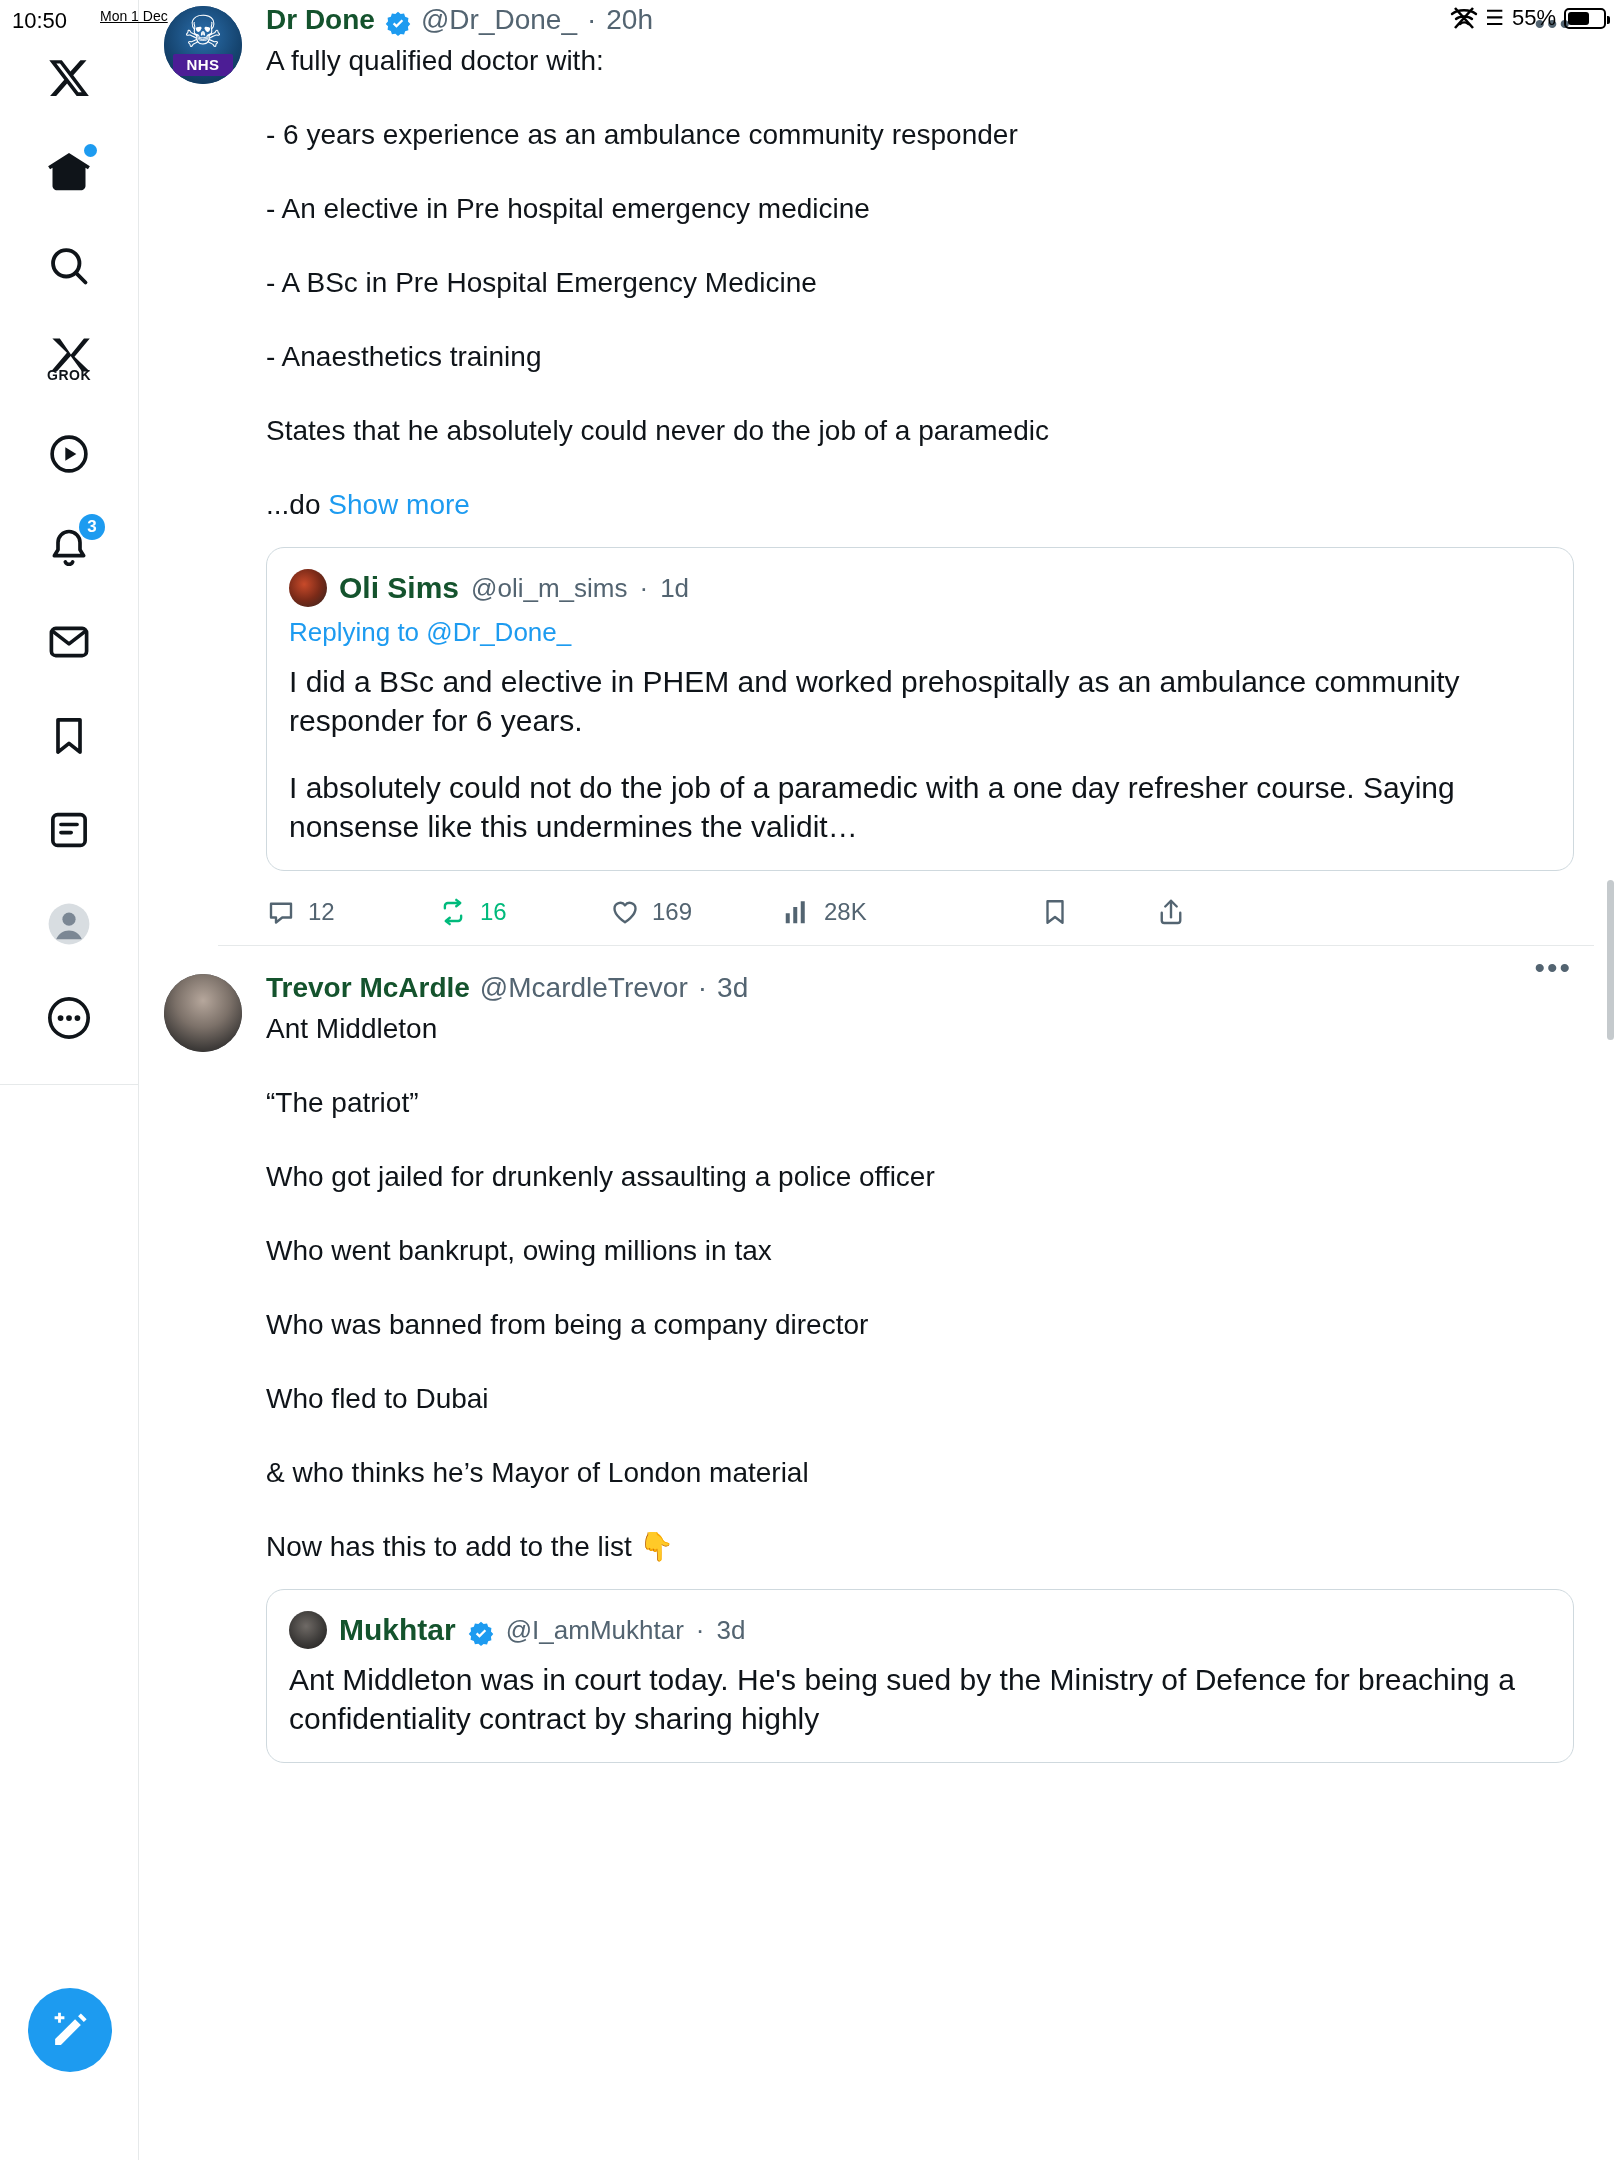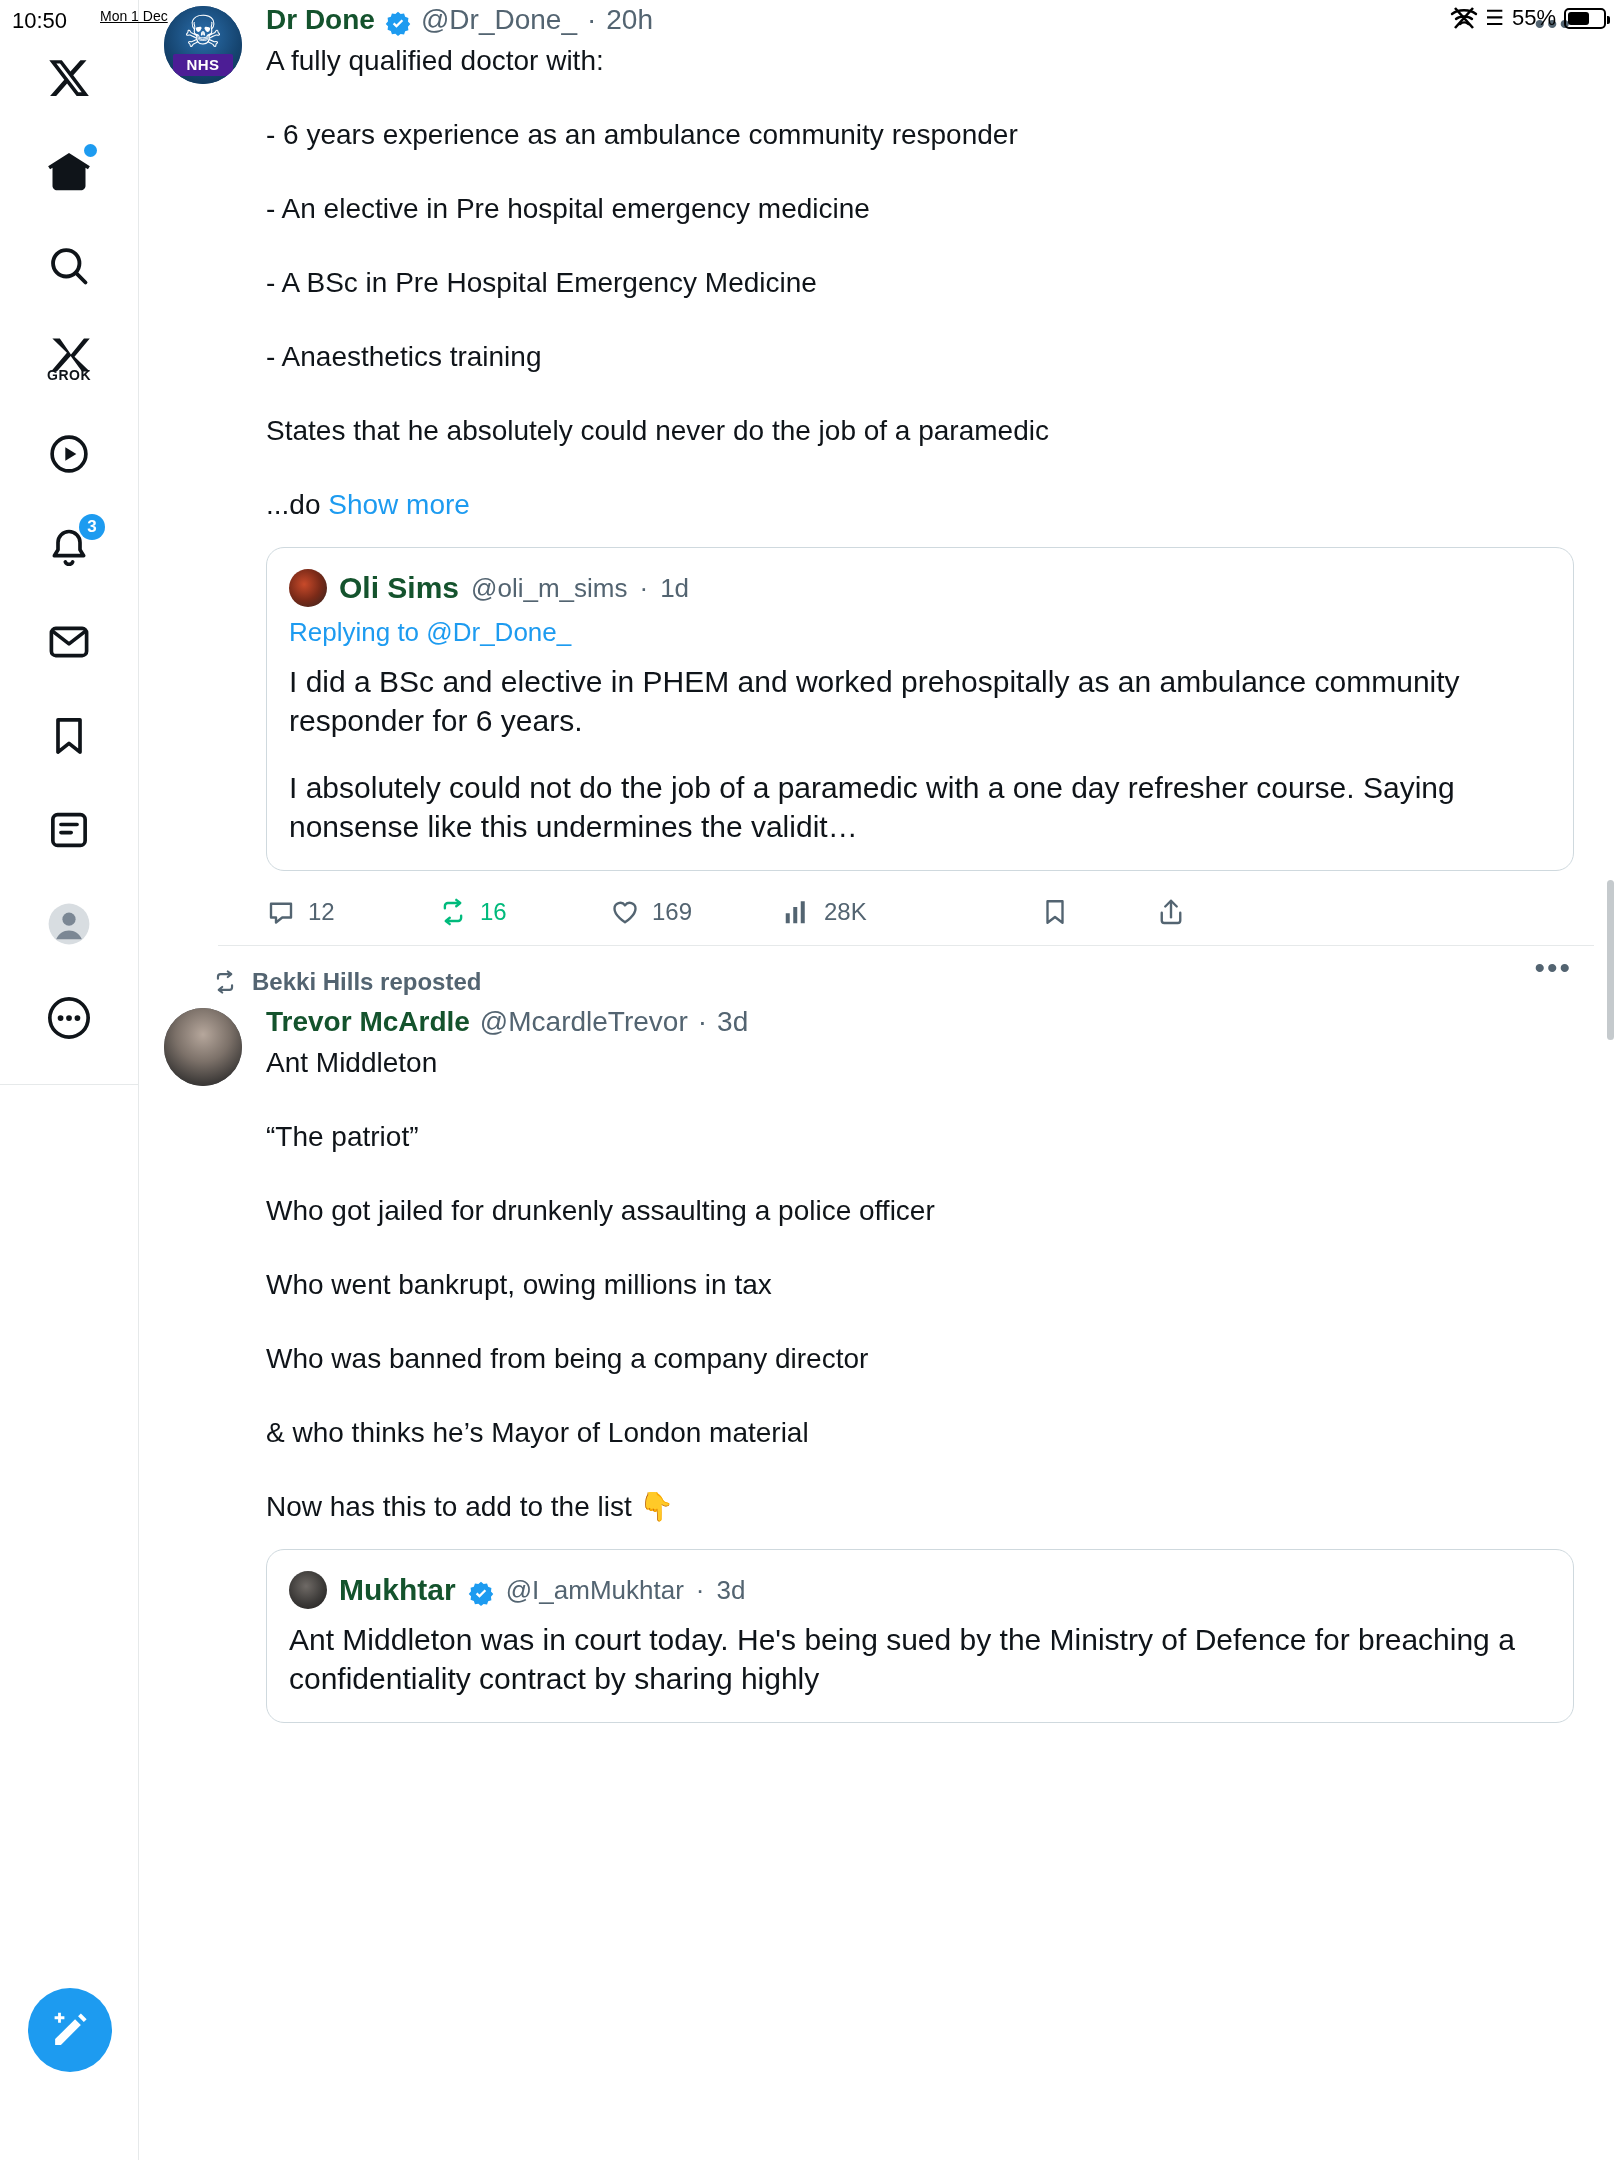--- a/index.html
+++ b/index.html
@@ -346,49 +346,41 @@
                   <path d="M4.6 12.6v6.2a2 2 0 0 0 2 2h10.8a2 2 0 0 0 2-2v-6.2" stroke-linecap="round"></path>
                 </svg>
             </div>
           </div>
         </div>
       </div>
       <div class="tweet-sep"></div>
     </article>
 
     <article class="tweet" style="padding-top:22px;">
-      <div class="repost-line">
-        <svg width="26" height="26" viewBox="0 0 24 24" fill="none" stroke="#536471" stroke-width="2">
-            <path d="M5.5 9V7.2a2.4 2.4 0 0 1 2.4-2.4h9.2" stroke-linecap="round"></path>
-            <path d="M14.6 2.3L17.8 4.8l-3.2 2.6" stroke-linecap="round" stroke-linejoin="round"></path>
-            <path d="M18.5 15v1.8a2.4 2.4 0 0 1-2.4 2.4H6.9" stroke-linecap="round"></path>
-            <path d="M9.4 21.7L6.2 19.2l3.2-2.6" stroke-linecap="round" stroke-linejoin="round"></path>
-          </svg>
-        <span>Bekki Hills reposted</span>
-      </div>
       <div class="row">
         <div class="avatar-col">
           <div class="avatar photo">
             <span class="av-face"></span>
           </div>
         </div>
         <div class="content-col">
           <div class="name-line">
             <span class="name">Trevor McArdle</span>
             <span class="handle">@McardleTrevor</span>
             <span class="meta">·</span>
             <span class="meta">3d</span>
             <span class="more-dots" style="top:12px;">•••</span>
           </div>
           <div class="body-text">
             <p>Ant Middleton</p>
             <p>“The patriot”</p>
             <p>Who got jailed for drunkenly assaulting a police officer</p>
             <p>Who went bankrupt, owing millions in tax</p>
             <p>Who was banned from being a company director</p>
+            <p>Who fled to Dubai</p>
             <p>&amp; who thinks he’s Mayor of London material</p>
             <p>Now has this to add to the list 👇</p>
           </div>
 
           <div class="quote">
             <div class="quote-head">
               <span class="av-mini mukhtar"></span>
               <span class="name">Mukhtar</span>
               <span class="verified">
                 <svg width="26" height="26" viewBox="0 0 24 24">

